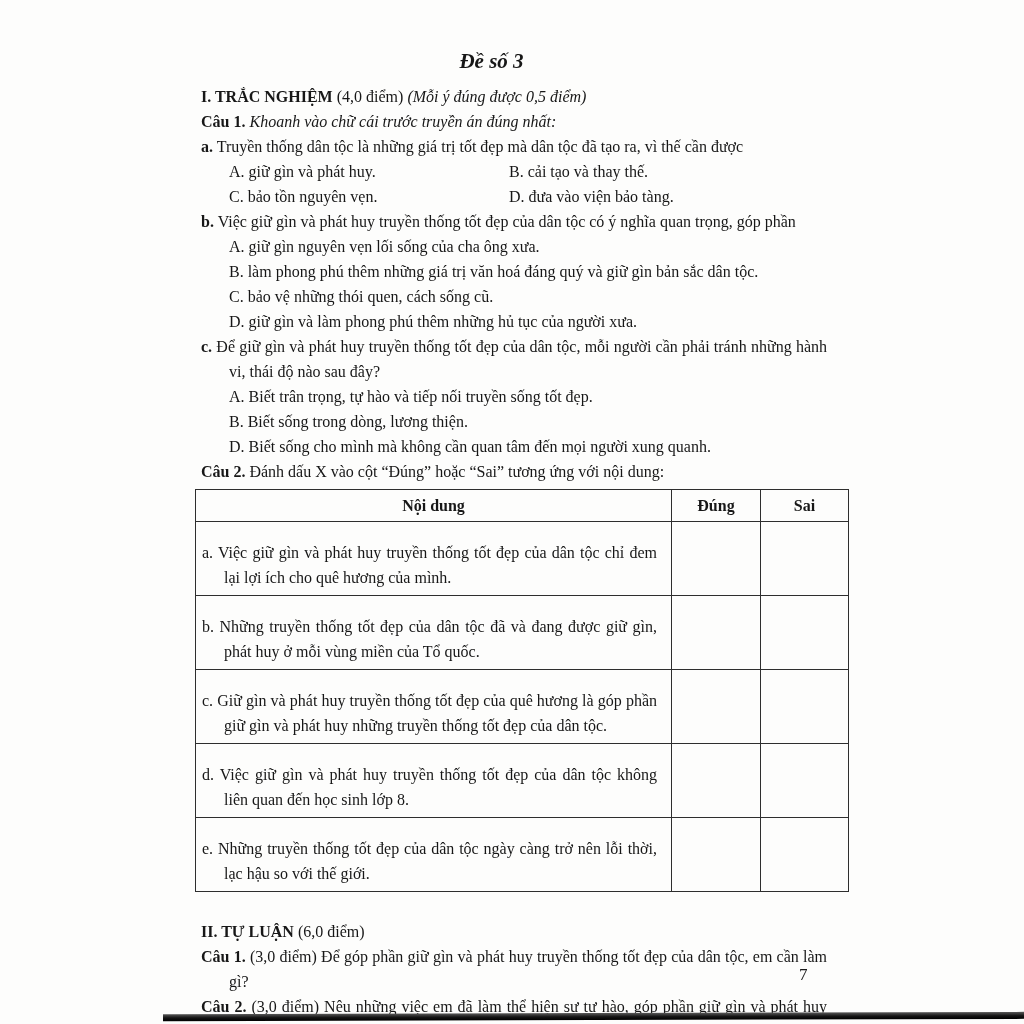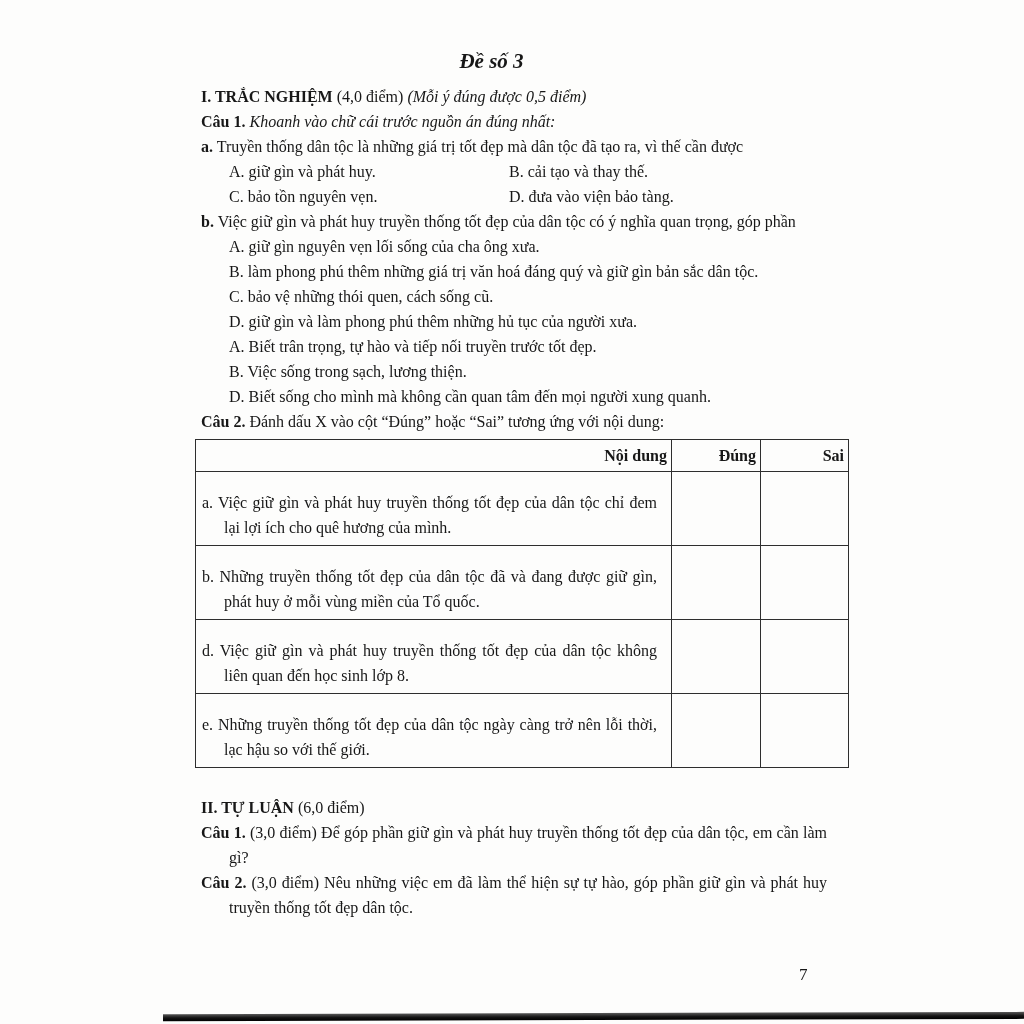--- a/index.html
+++ b/index.html
@@ -37,21 +37,21 @@
     table-layout:fixed;
     width:626px;
     margin:5px 0 0 -6px;
     font-size:16px;line-height:25px;
   }
   .tf-table th,.tf-table td{
     border:1.5px solid #2e2e2e;
     vertical-align:top;
   }
   .tf-table th{
-    font-weight:bold;text-align:right;
+    font-weight:bold;text-align:center;
     padding:3px 4px;
   }
   .col-content{width:467px;}
   .col-dung{width:80px;}
   .col-sai{width:79px;}
   .cell-text{
     padding:18px 14px 5px 6px;
     text-align:justify;
   }
   .cell-hang{display:block;padding-left:22px;text-indent:-22px;}
@@ -76,21 +76,21 @@
     <p class="doc-title">Đề số 3</p>
 
     <p>
       <b>I. TRẮC NGHIỆM</b>
       <span>(4,0 điểm)</span>
       <span class="it">(Mỗi ý đúng được 0,5 điểm)</span>
     </p>
 
     <p>
       <b>Câu 1.</b>
-      <span class="it">Khoanh vào chữ cái trước nguồn án đúng nhất:</span>
+      <span class="it">Khoanh vào chữ cái trước truyền án đúng nhất:</span>
     </p>
 
     <p class="hang">
       <b>a.</b>
       <span>Truyền thống dân tộc là những giá trị tốt đẹp mà dân tộc đã tạo ra, vì thế cần được</span>
     </p>
     <div class="optrow">
       <span class="col1">A. giữ gìn và phát huy.</span>
       <span>B. cải tạo và thay thế.</span>
     </div>
@@ -101,22 +101,26 @@
 
     <p class="hang">
       <b>b.</b>
       <span>Việc giữ gìn và phát huy truyền thống tốt đẹp của dân tộc có ý nghĩa quan trọng, góp phần</span>
     </p>
     <p class="opt">A. giữ gìn nguyên vẹn lối sống của cha ông xưa.</p>
     <p class="opt">B. làm phong phú thêm những giá trị văn hoá đáng quý và giữ gìn bản sắc dân tộc.</p>
     <p class="opt">C. bảo vệ những thói quen, cách sống cũ.</p>
     <p class="opt">D. giữ gìn và làm phong phú thêm những hủ tục của người xưa.</p>
 
-    <p class="opt">A. Biết trân trọng, tự hào và tiếp nối truyền trước tốt đẹp.</p>
-    <p class="opt">B. Việc sống trong sạch, lương thiện.</p>
+    <p class="hang">
+      <b>c.</b>
+      <span>Để giữ gìn và phát huy truyền thống tốt đẹp của dân tộc, mỗi người cần phải tránh những hành vi, thái độ nào sau đây?</span>
+    </p>
+    <p class="opt">A. Biết trân trọng, tự hào và tiếp nối truyền sống tốt đẹp.</p>
+    <p class="opt">B. Biết sống trong dòng, lương thiện.</p>
     <p class="opt">D. Biết sống cho mình mà không cần quan tâm đến mọi người xung quanh.</p>
 
     <p>
       <b>Câu 2.</b>
       <span>Đánh dấu X vào cột “Đúng” hoặc “Sai” tương ứng với nội dung:</span>
     </p>
 
     <table class="tf-table">
       <thead>
         <tr>
@@ -129,20 +133,27 @@
         <tr>
           <td class="cell-text">
               <span class="cell-hang">a. Việc giữ gìn và phát huy truyền thống tốt đẹp của dân tộc chỉ đem lại lợi ích cho quê hương của mình.</span>
             </td>
           <td class="cell-mark"></td>
           <td class="cell-mark"></td>
         </tr>
         <tr>
           <td class="cell-text">
               <span class="cell-hang">b. Những truyền thống tốt đẹp của dân tộc đã và đang được giữ gìn, phát huy ở mỗi vùng miền của Tổ quốc.</span>
+            </td>
+          <td class="cell-mark"></td>
+          <td class="cell-mark"></td>
+        </tr>
+        <tr>
+          <td class="cell-text">
+              <span class="cell-hang">c. Giữ gìn và phát huy truyền thống tốt đẹp của quê hương là góp phần giữ gìn và phát huy những truyền thống tốt đẹp của dân tộc.</span>
             </td>
           <td class="cell-mark"></td>
           <td class="cell-mark"></td>
         </tr>
         <tr>
           <td class="cell-text">
               <span class="cell-hang">d. Việc giữ gìn và phát huy truyền thống tốt đẹp của dân tộc không liên quan đến học sinh lớp 8.</span>
             </td>
           <td class="cell-mark"></td>
           <td class="cell-mark"></td>

